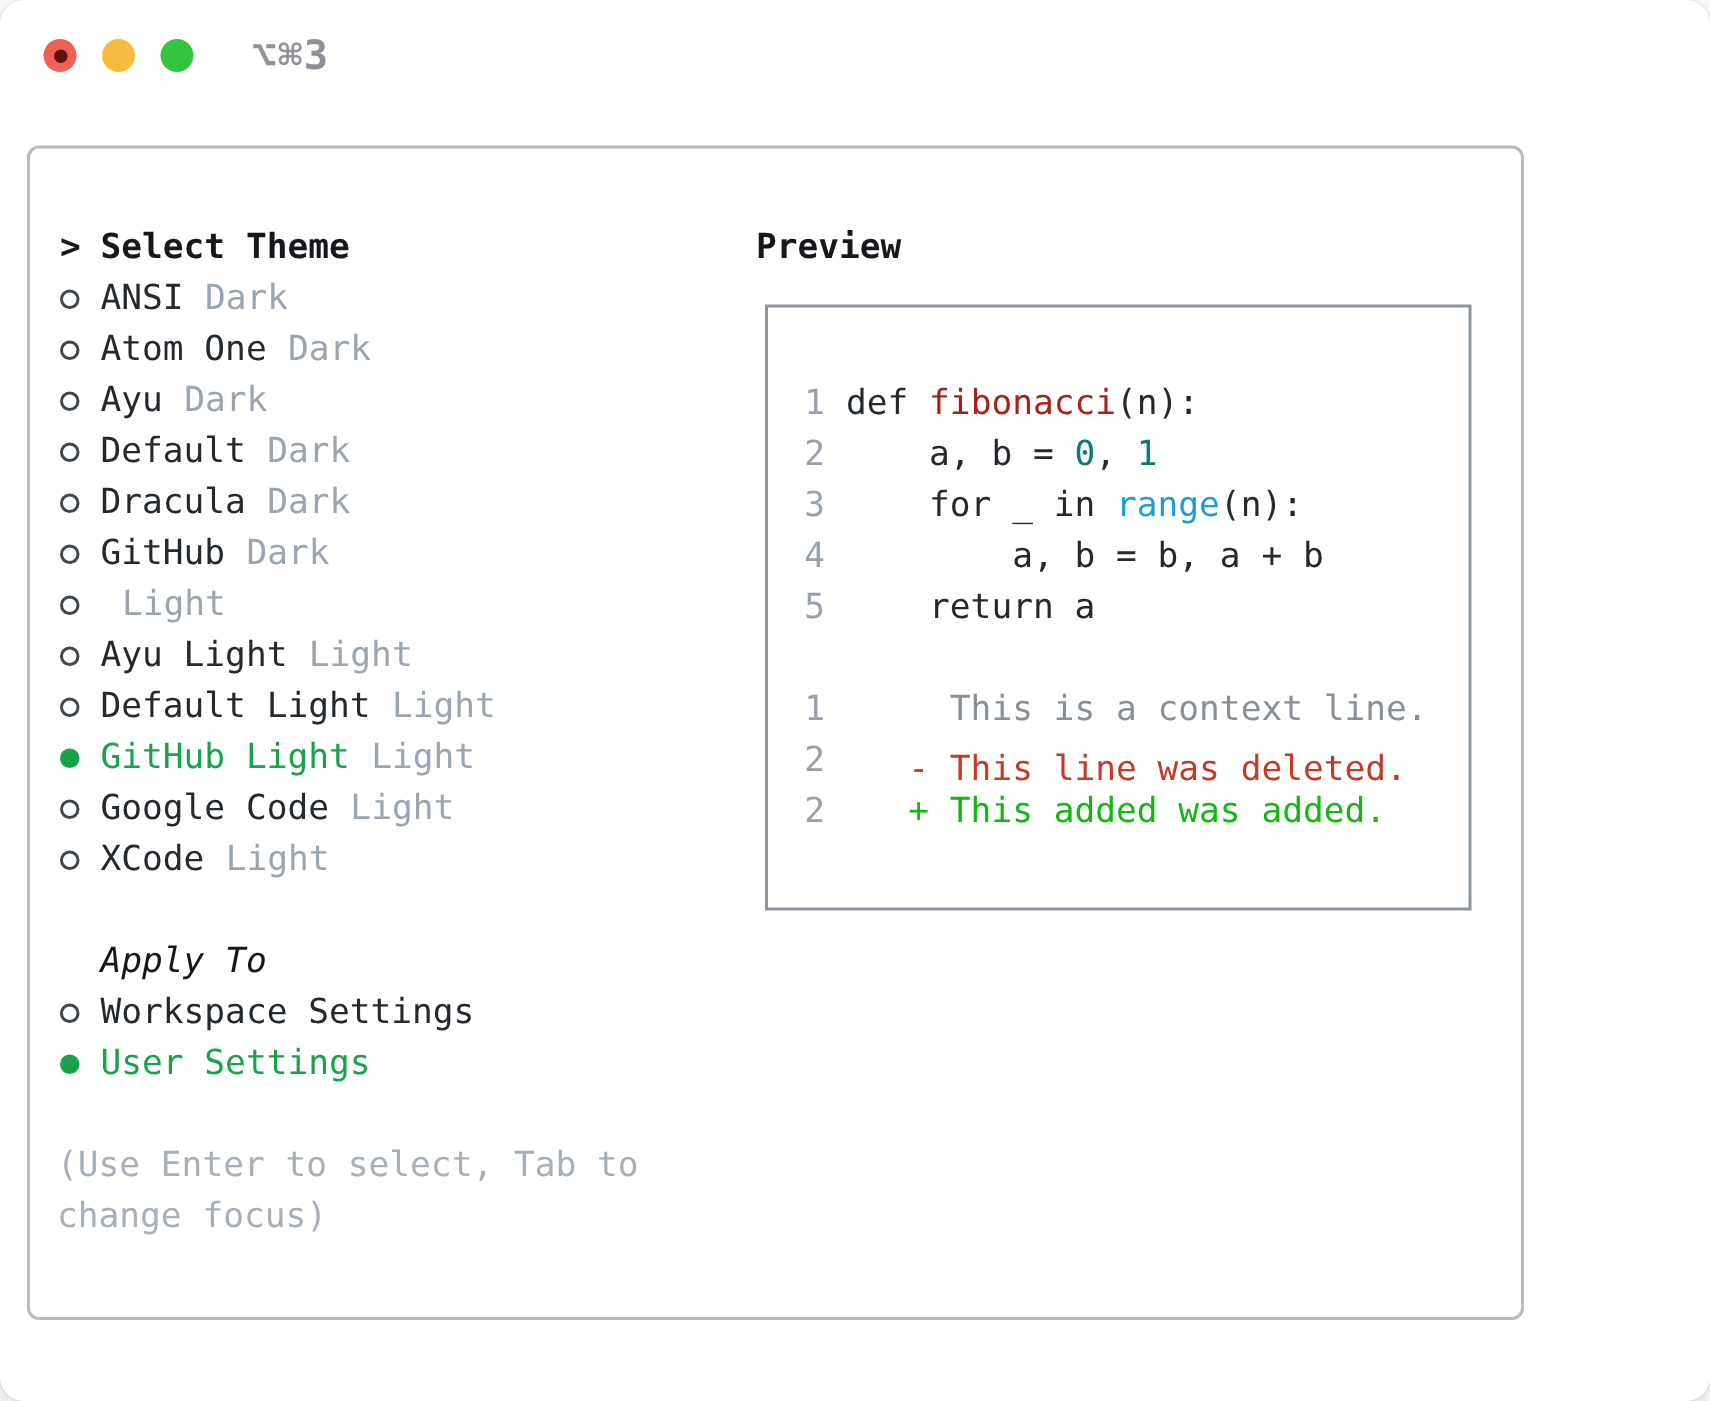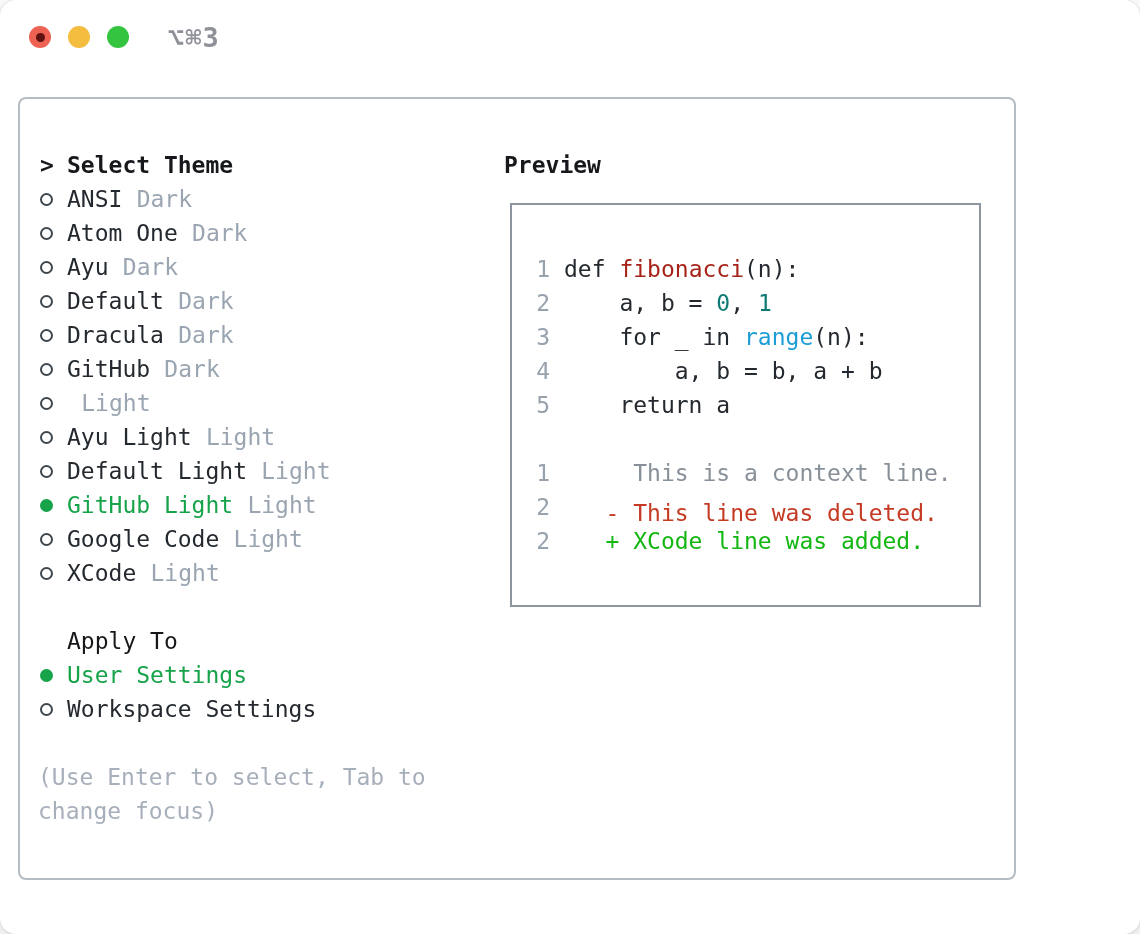--- a/index.html
+++ b/index.html
@@ -28,21 +28,21 @@
   .left-col{position:absolute;left:20px;top:49px;width:450px;font-size:23px;line-height:34px;color:var(--fg);}
   .row{display:flex;align-items:center;height:34px;white-space:pre;}
   .marker{width:13px;height:13px;margin-right:14px;flex:0 0 13px;display:inline-block;}
   .marker.circle{border:2px solid var(--circle);border-radius:50%;box-sizing:border-box;}
   .marker.circle.filled{background:var(--green);border-color:var(--green);}
   .marker.chevron{border:none;width:13px;font-weight:bold;color:var(--heading);font-size:23px;line-height:13px;}
   .theme-name{color:var(--fg);}
   .theme-name.selected{color:var(--green);}
   .theme-tag{color:var(--muted);margin-left:0.62em;}
   .list-heading{font-weight:bold;color:var(--heading);text-align:right;}
-  .sub-heading{color:#15171a;}
+  .sub-heading{color:#15171a;font-style:italic;}
   .spacer{height:34px;}
   .no-marker{padding-left:27px;}
   .hint{margin-left:-2px;width:430px;color:var(--hint);white-space:normal;}
   
   .preview-heading{position:absolute;left:484px;top:49px;height:34px;display:flex;align-items:center;
     font-size:23px;font-weight:bold;color:var(--heading);text-align:center;}
   .preview-box{position:absolute;left:490px;top:104px;width:471px;height:404px;border:2px solid var(--preview-border);
     box-sizing:border-box;background:#fff;padding:47px 0 0 10px;overflow:hidden;}
   .code-line{display:flex;height:34px;align-items:center;font-size:23px;white-space:pre;}
   .ln{width:28px;text-align:right;color:var(--ln);flex:0 0 28px;margin-right:14px;}
@@ -87,33 +87,33 @@
           <div class="row"><span class="marker circle"></span><span class="theme-name">Default Light</span><span class="theme-tag">Light</span></div>
           <div class="row"><span class="marker circle filled"></span><span class="theme-name selected">GitHub Light</span><span class="theme-tag">Light</span></div>
           <div class="row"><span class="marker circle"></span><span class="theme-name">Google Code</span><span class="theme-tag">Light</span></div>
           <div class="row"><span class="marker circle"></span><span class="theme-name">XCode</span><span class="theme-tag">Light</span></div>
         </div>
       <div class="spacer"></div>
       <div class="row no-marker">
         <span class="sub-heading">Apply To</span>
       </div>
       <div id="apply-list">
+          <div class="row"><span class="marker circle"></span><span class="theme-name">Workspace Settings</span></div>
           <div class="row"><span class="marker circle filled"></span><span class="theme-name selected">User Settings</span></div>
-          <div class="row"><span class="marker circle"></span><span class="theme-name">Workspace Settings</span></div>
         </div>
       <div class="spacer"></div>
       <div class="hint">(Use Enter to select, Tab to change focus)</div>
     </div>
 
     <div class="preview-heading">Preview</div>
     <div class="preview-box" id="preview-box">
         <div class="code-line"><span class="ln">1</span><span class="tok-fg">def </span><span class="tok-func">fibonacci</span><span class="tok-fg">(n):</span></div>
         <div class="code-line"><span class="ln">2</span><span class="tok-fg">    a, b = </span><span class="tok-num">0</span><span class="tok-fg">, </span><span class="tok-num">1</span></div>
         <div class="code-line"><span class="ln">3</span><span class="tok-fg">    for _ in </span><span class="tok-builtin">range</span><span class="tok-fg">(n):</span></div>
         <div class="code-line"><span class="ln">4</span><span class="tok-fg">        a, b = b, a + b</span></div>
         <div class="code-line"><span class="ln">5</span><span class="tok-fg">    return a</span></div>
         <div class="code-line"><span class="ln"></span></div>
         <div class="code-line"><span class="ln">1</span><span class="tok-ctx">     This is a context line.</span></div>
         <div class="code-line"><span class="ln">2</span><span class="tok-del">   - This line was deleted.</span></div>
-        <div class="code-line"><span class="ln">2</span><span class="tok-add">   + XCode line was added.</span></div>
+        <div class="code-line"><span class="ln">2</span><span class="tok-add">   + This added was added.</span></div>
       </div>
   </div>
 </div>
 
 </body></html>

